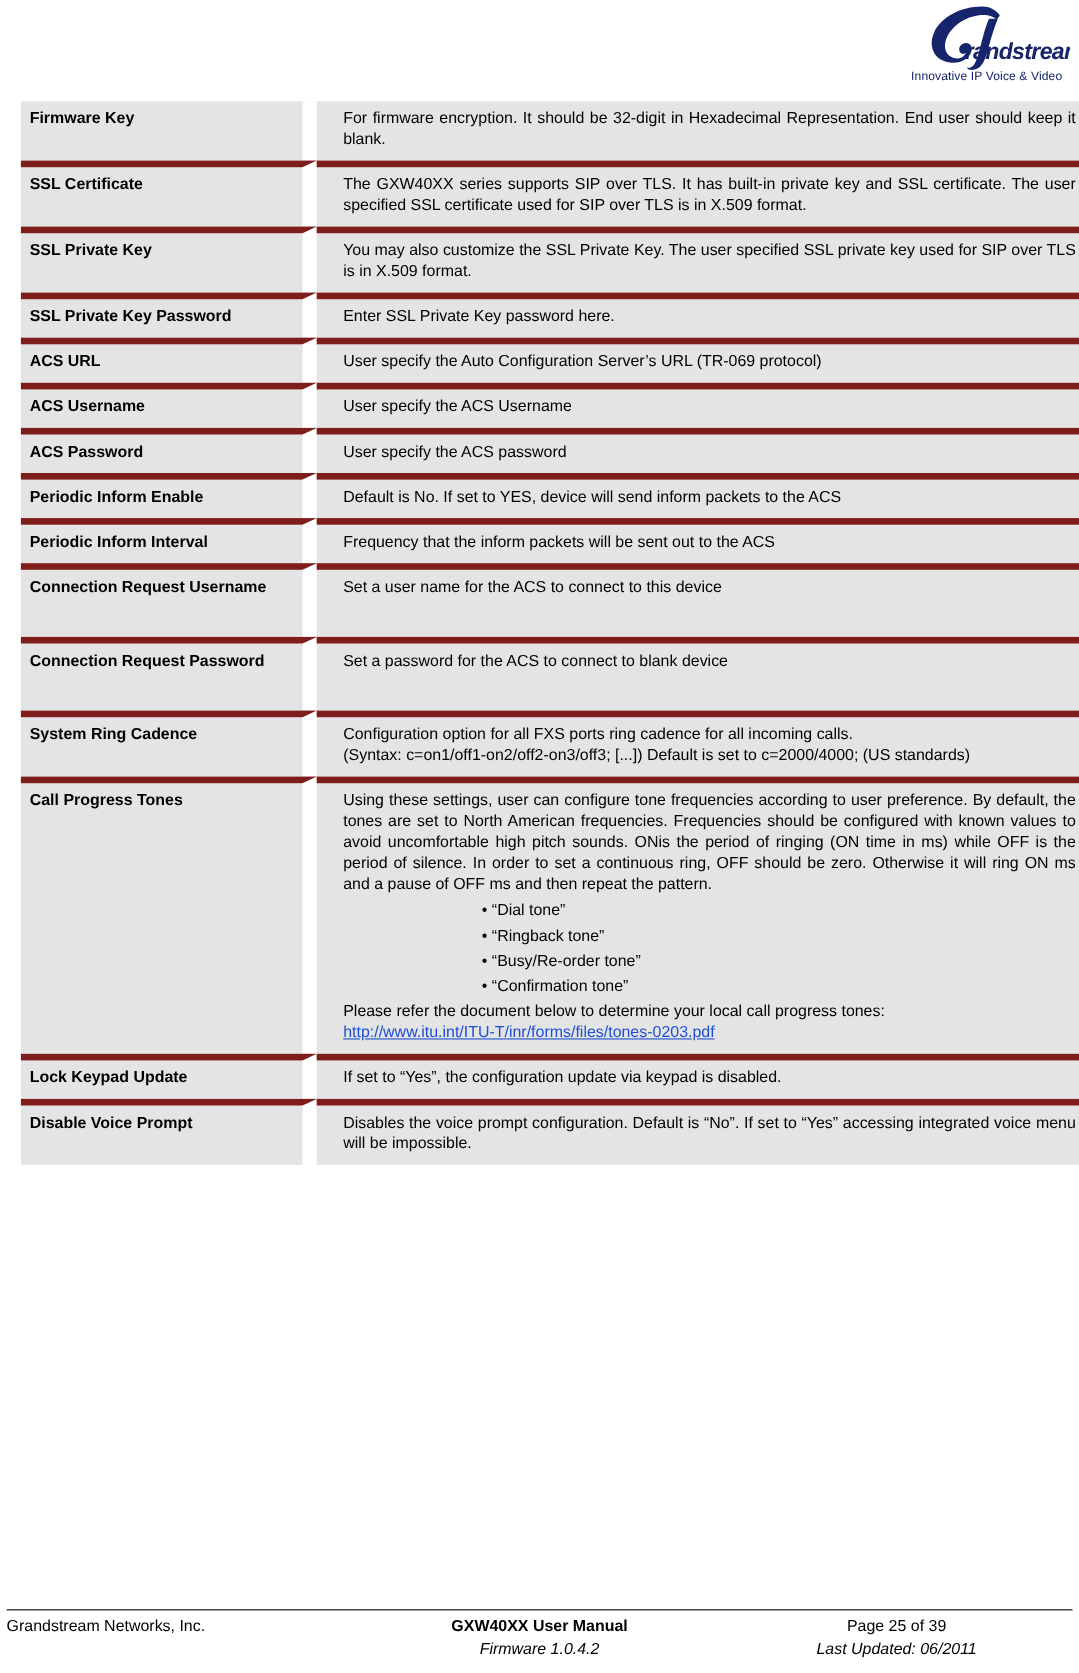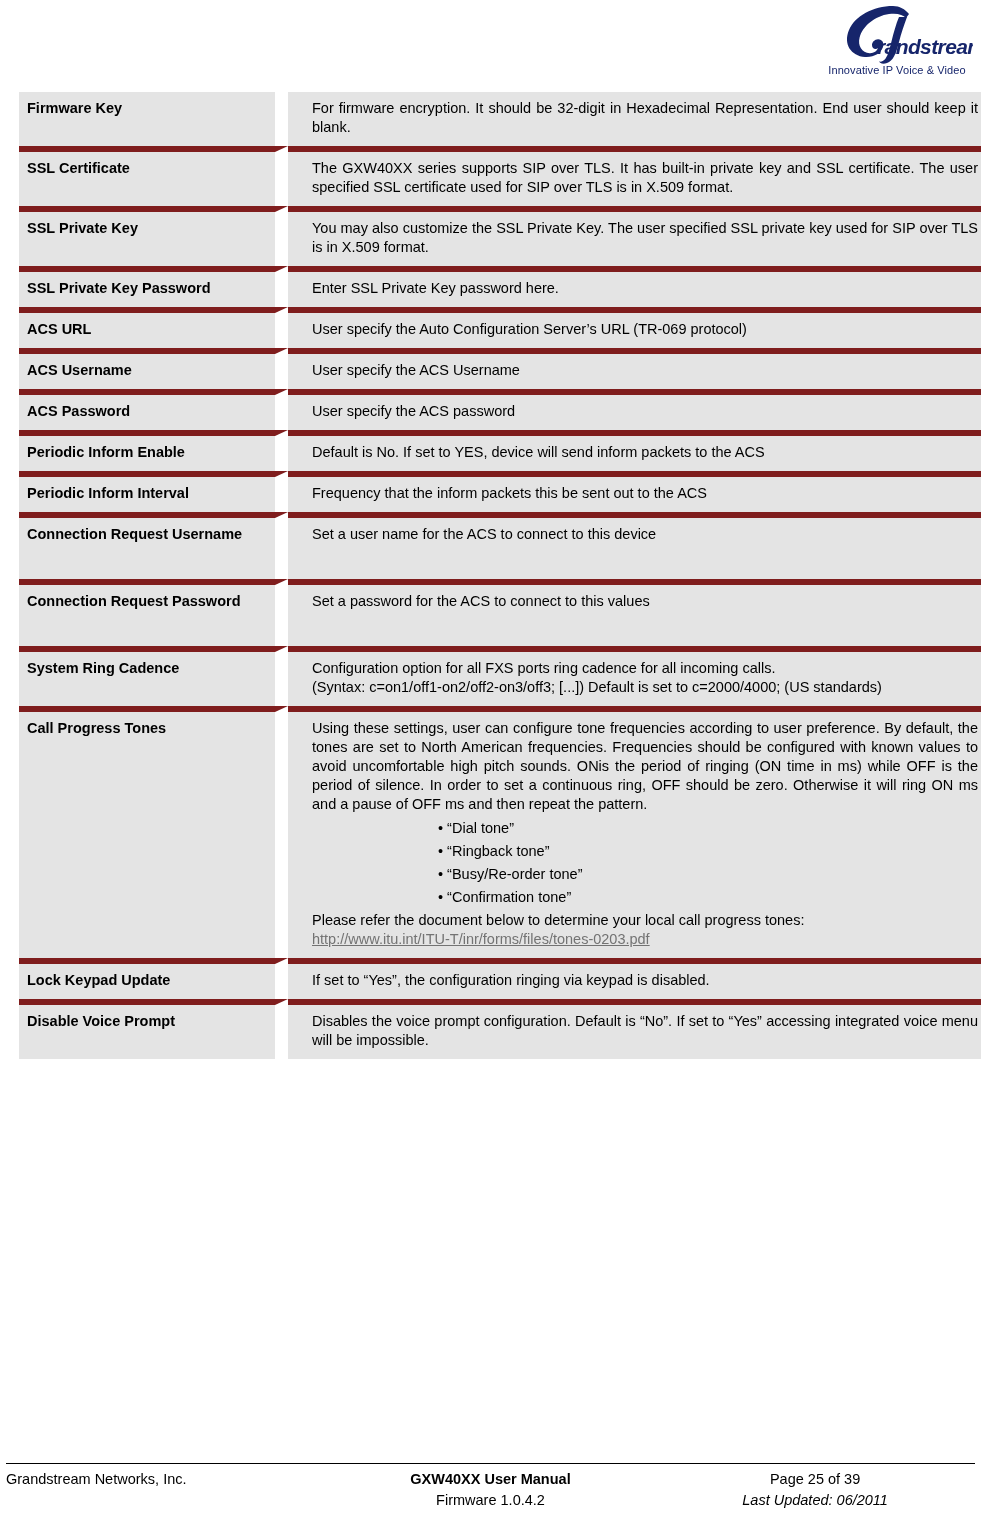--- a/index.html
+++ b/index.html
@@ -123,21 +123,21 @@
     display: flex;
     align-items: flex-start;
     justify-content: space-between;
     font-size: 14.5px;
     line-height: 21px;
   }
   .footer-left { width: 33%; text-align: left; }
   .footer-center { width: 34%; text-align: center; }
   .footer-right { width: 33%; text-align: center; }
   .footer-center .line1 { font-weight: bold; }
-  .footer-center .line2 { }
+  .footer-center .line2 { font-style: italic; }
   .footer-right .line2 { font-style: italic; }
 </style>
 </head>
 <body>
 
 <div class="page-header">
   <div class="logo-wrap">
     <div class="logo-mark">
       <svg width="152" height="62" viewBox="0 0 152 62" xmlns="http://www.w3.org/2000/svg">
 
@@ -200,34 +200,34 @@
       </tr>
       <tr>
         <td class="term">Periodic Inform Enable</td>
         <td class="desc">
           <p>Default is No. If set to YES, device will send inform packets to the ACS</p>
         </td>
       </tr>
       <tr>
         <td class="term">Periodic Inform Interval</td>
         <td class="desc">
-          <p>Frequency that the inform packets this be sent out to the ACS</p>
+          <p>Frequency that the inform packets will be sent out to the ACS</p>
         </td>
       </tr>
       <tr>
         <td class="term">Connection Request Username</td>
         <td class="desc">
           <p>Set a user name for the ACS to connect to this device</p>
           <div style="height: 26px;"></div>
         </td>
       </tr>
       <tr>
         <td class="term">Connection Request Password</td>
         <td class="desc">
-          <p>Set a password for the ACS to connect to this values</p>
+          <p>Set a password for the ACS to connect to blank device</p>
           <div style="height: 26px;"></div>
         </td>
       </tr>
       <tr>
         <td class="term">System Ring Cadence</td>
         <td class="desc">
           <p>Configuration option for all FXS ports ring cadence for all incoming calls.</p>
           <p>(Syntax: c=on1/off1-on2/off2-on3/off3; [...]) Default is set to c=2000/4000; (US standards)</p>
         </td>
       </tr>
@@ -235,27 +235,27 @@
         <td class="term">Call Progress Tones</td>
         <td class="desc">
           <p>Using these settings, user can configure tone frequencies according to user preference. By default, the tones are set to North American frequencies. Frequencies should be configured with known values to avoid uncomfortable high pitch sounds. ONis the period of ringing (ON time in ms) while OFF is the period of silence. In order to set a continuous ring, OFF should be zero. Otherwise it will ring ON ms and a pause of OFF ms and then repeat the pattern.</p>
           <ul class="bullets">
             <li>“Dial tone”</li>
             <li>“Ringback tone”</li>
             <li>“Busy/Re-order tone”</li>
             <li>“Confirmation tone”</li>
           </ul>
           <p class="nojust">Please refer the document below to determine your local call progress tones:</p>
-          <p class="nojust"><a class="doc-link" href="#" style="color: #737373;">http://www.itu.int/ITU-T/inr/forms/files/tones-0203.pdf</a></p>
+          <p class="nojust"><a class="doc-link" href="#" style="color: #1d4ed8;">http://www.itu.int/ITU-T/inr/forms/files/tones-0203.pdf</a></p>
         </td>
       </tr>
       <tr>
         <td class="term">Lock Keypad Update</td>
         <td class="desc">
-          <p>If set to “Yes”, the configuration ringing via keypad is disabled.</p>
+          <p>If set to “Yes”, the configuration update via keypad is disabled.</p>
         </td>
       </tr>
       <tr>
         <td class="term">Disable Voice Prompt</td>
         <td class="desc">
           <p>Disables the voice prompt configuration.  Default is “No”. If set to “Yes” accessing integrated voice menu will be impossible.</p>
         </td>
       </tr>
     </tbody>
 </table>

